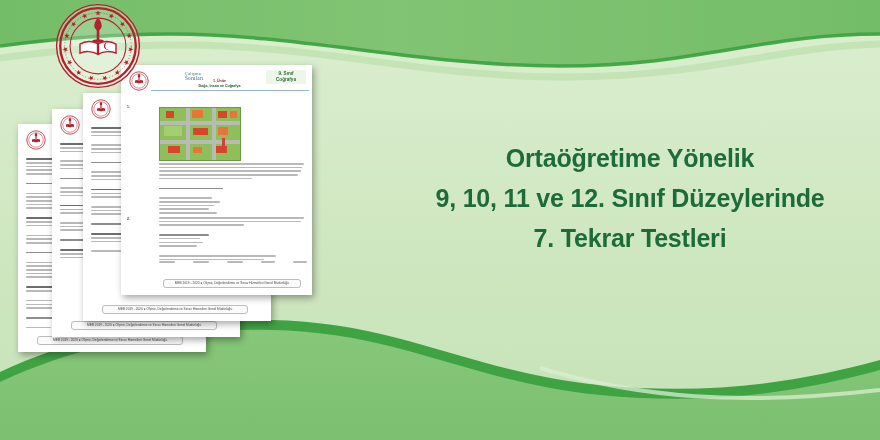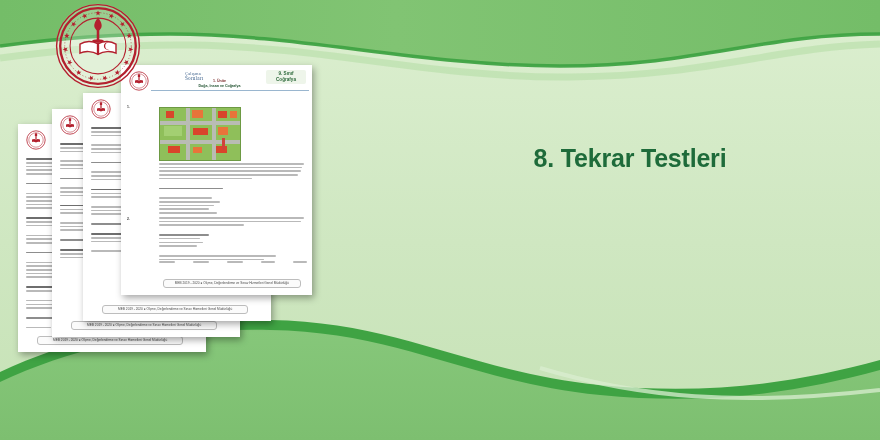--- a/index.html
+++ b/index.html
@@ -635,16 +635,18 @@
         <div class="ln" style="width:16px"></div>
         <div class="ln" style="width:14px"></div>
         <div class="ln" style="width:14px"></div>
       </div>
 
       <div class="sheet-footer">MEB 2019 - 2020 ● Ölçme, Değerlendirme ve Sınav Hizmetleri Genel Müdürlüğü</div>
     </div>
   </div>
 
   <div class="title-block">
-    <div class="title-line">8. Tekrar Testleri</div>
+    <div class="title-line">Ortaöğretime Yönelik</div>
+    <div class="title-line">9, 10, 11 ve 12. Sınıf Düzeylerinde</div>
+    <div class="title-line">7. Tekrar Testleri</div>
   </div>
 
 </div>
 
 </body></html>

